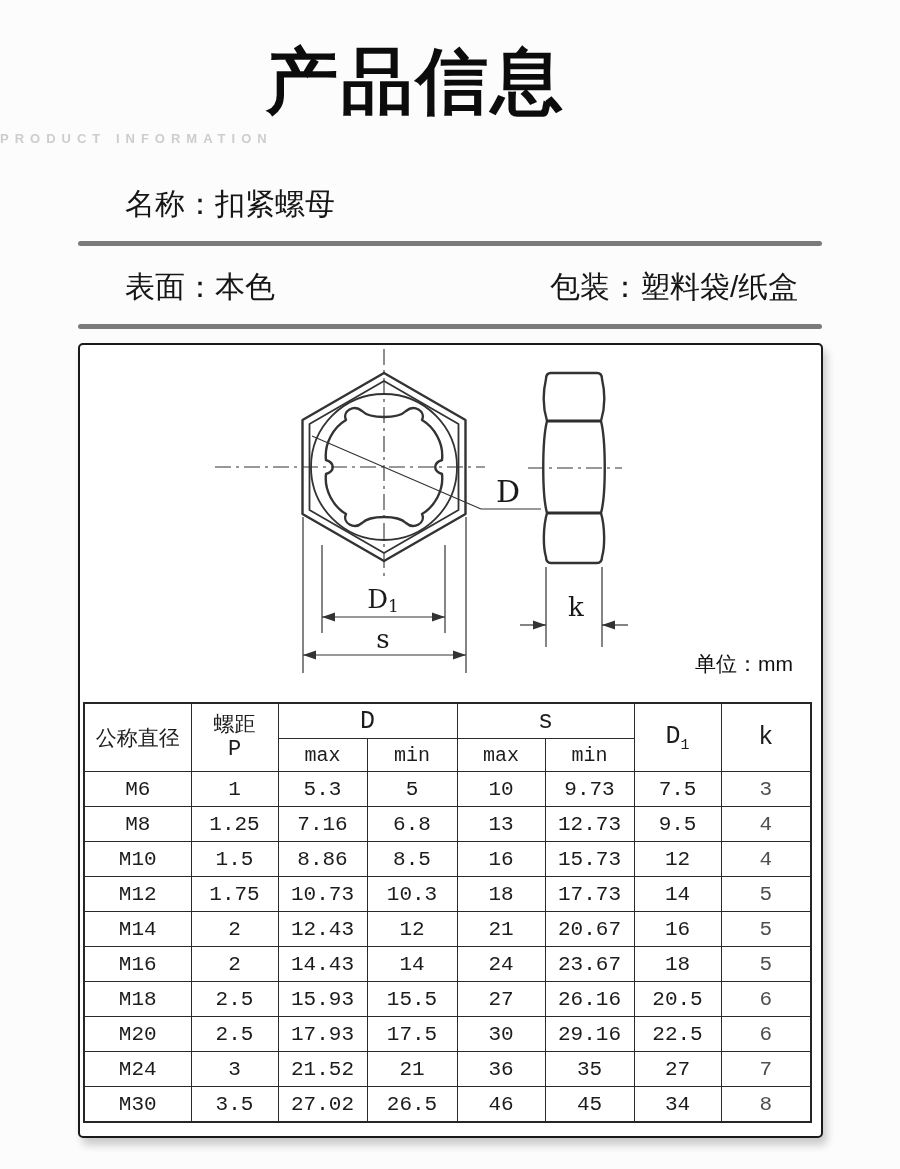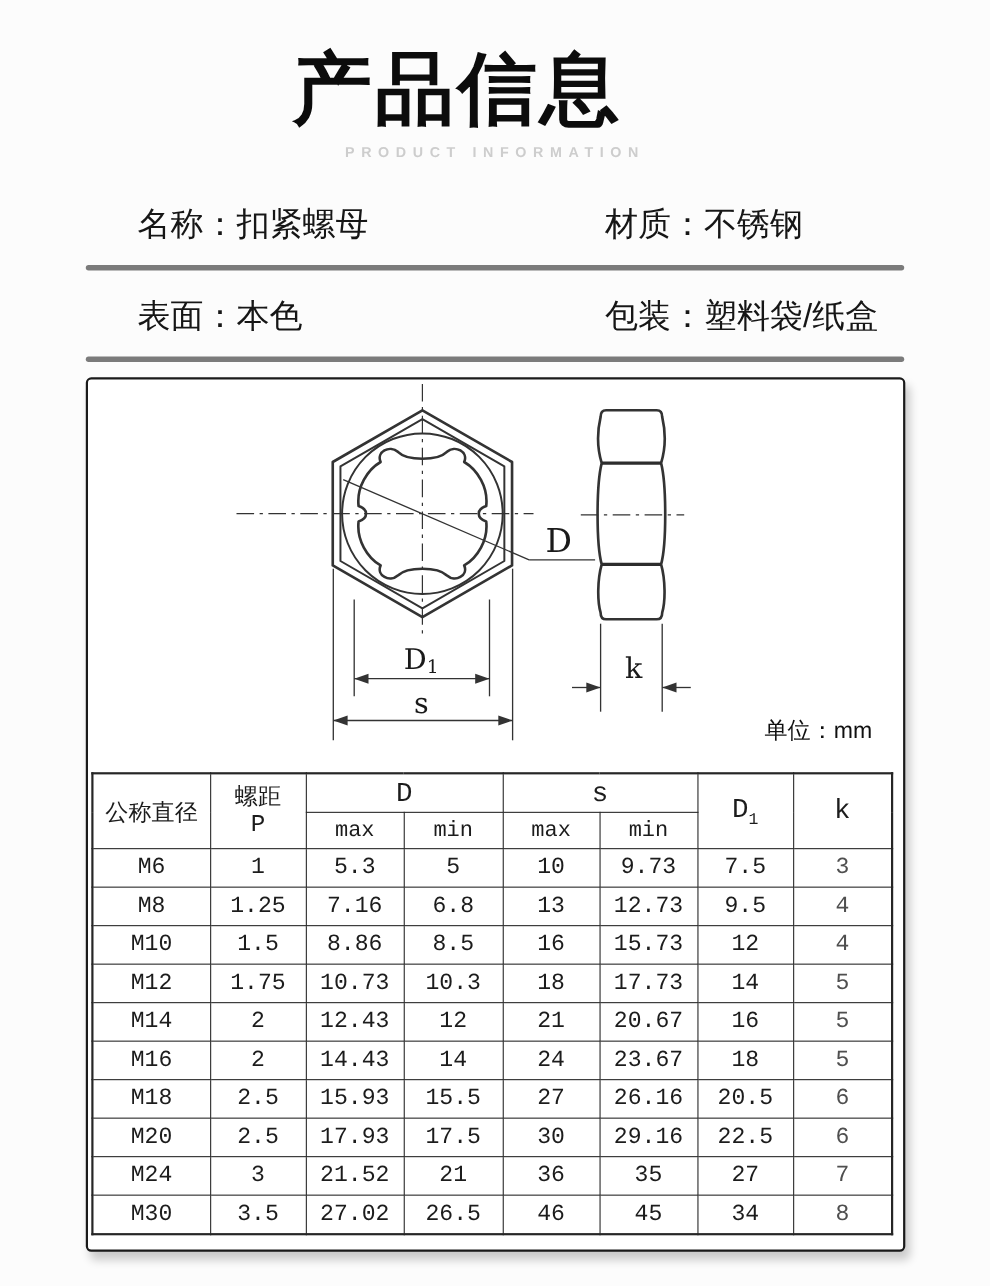--- a/index.html
+++ b/index.html
@@ -13,21 +13,21 @@
 
   
   .title {
     position:absolute; top:40px; left:0; width:832px;
     margin:0; text-align:center;
     font-size:72px; line-height:1.15; font-weight:900;
     letter-spacing:3px; color:#0c0c0c;
   }
   .subtitle {
     position:absolute; top:131px; left:0; width:900px;
-    text-align:center; font-size:13px; font-weight:bold;
+    font-size:13px; font-weight:bold;
     letter-spacing:6px; color:#cdcdcd;
   }
 
   
   .spec-row {
     position:absolute; left:80px; width:742px;
     display:flex; font-size:30px; color:#161616;margin-left:45px;
   }
   .spec-row .spec-item:first-child { width:425px; }
   .spec-row-1 { top:184px; }
@@ -89,21 +89,20 @@
   .dim-label { font-family:"DejaVu Serif", serif; fill:#1a1a1a; }
 </style>
 </head>
 <body>
 
 <h1 class="title">产品信息</h1>
 <div class="subtitle">PRODUCT INFORMATION</div>
 
 <div class="spec-row spec-row-1">
   <div class="spec-item"><span>名称：</span><span>扣紧螺母</span></div>
-  <div class="spec-item"><span>材质：</span><span>不锈钢</span></div>
 </div>
 <div class="divider divider-1"></div>
 
 <div class="spec-row spec-row-2">
   <div class="spec-item"><span>表面：</span><span>本色</span></div>
   <div class="spec-item"><span>包装：</span><span>塑料袋/纸盒</span></div>
 </div>
 <div class="divider divider-2"></div>
 
 <div class="panel">

